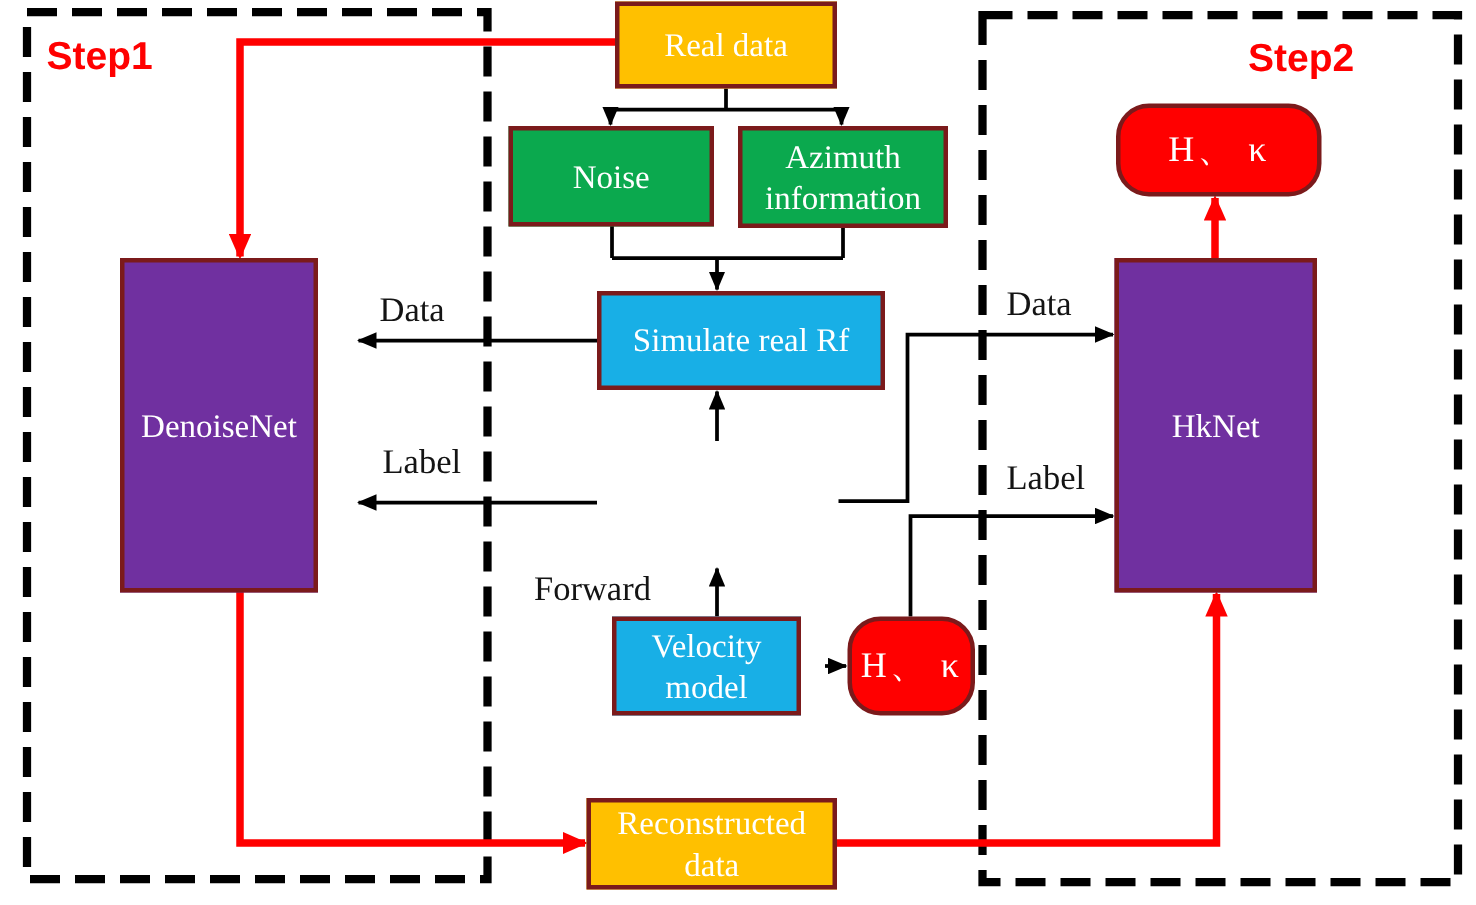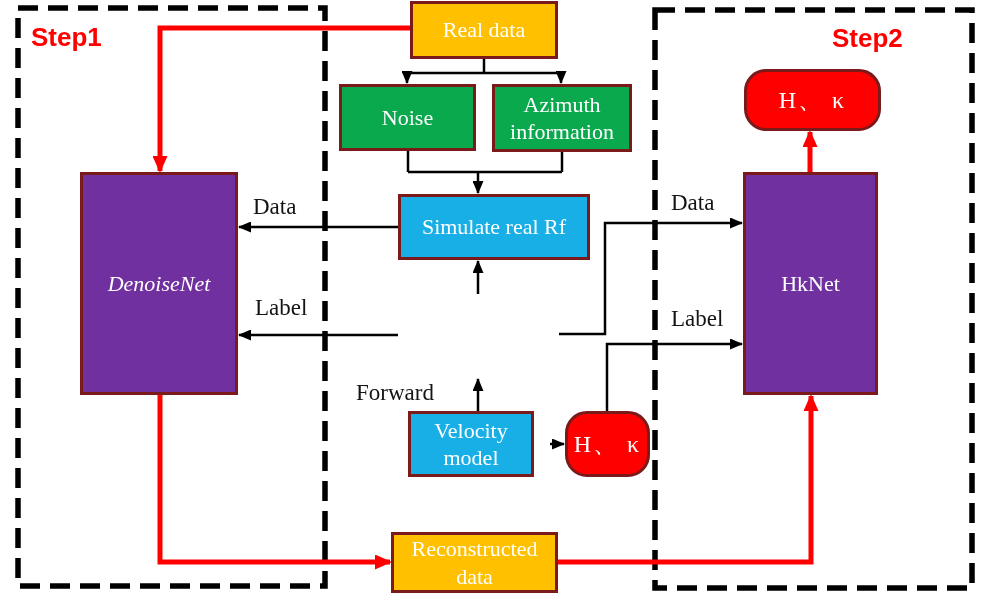--- a/index.html
+++ b/index.html
@@ -79,21 +79,21 @@
 
   <div class="node blue" style="left:398px;top:194px;width:192px;height:66px;">Simulate real Rf</div>
 
 
   <div class="node blue wrap2" style="left:408px;top:411px;width:126px;height:66px;">Velocity model</div>
 
   <div class="node redbox hk" style="left:565px;top:411px;width:85px;height:66px;">H、 κ</div>
 
   <div class="node redbox hk" style="left:744px;top:69px;width:137px;height:62px;">H、 κ</div>
 
-  <div class="node purple" style="left:80px;top:172px;width:158px;height:223px;font-style:italic;">DenoiseNet</div>
+  <div class="node purple" style="left:80px;top:172px;width:132px;height:223px;">DenoiseNet</div>
 
   <div class="node purple" style="left:743px;top:172px;width:135px;height:223px;">HkNet</div>
 
   <div class="node orange wrap2" style="left:391px;top:532px;width:167px;height:61px;">Reconstructed data</div>
 
   <div class="edge-label" style="left:253px;top:195px;">Data</div>
   <div class="edge-label" style="left:255px;top:296px;">Label</div>
   <div class="edge-label" style="left:671px;top:191px;">Data</div>
   <div class="edge-label" style="left:671px;top:307px;">Label</div>
   <div class="edge-label" style="left:356px;top:381px;">Forward</div>

